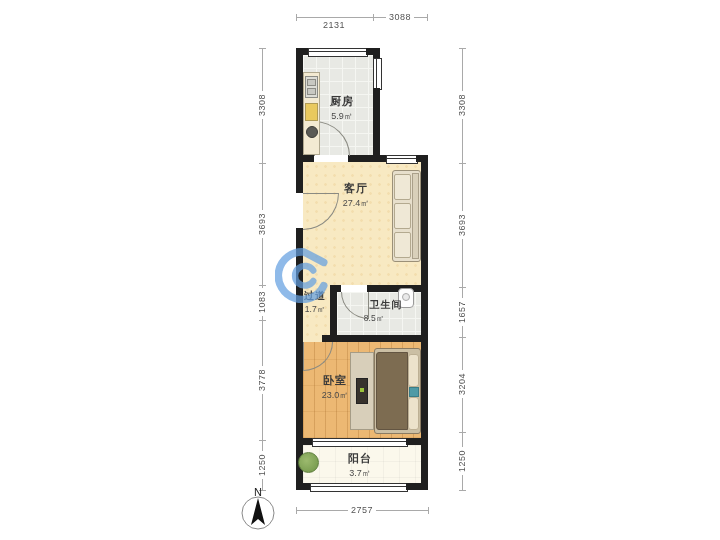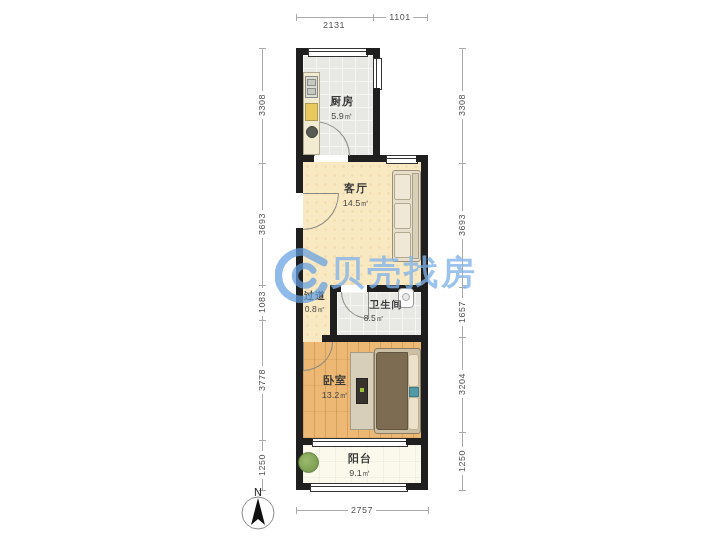--- a/index.html
+++ b/index.html
@@ -119,46 +119,46 @@
   <div class="furn" style="left:409px;top:387px;width:10px;height:10px;background:#4f9aa6;border:1px solid #3a7d88;"></div>
 
   <div class="furn" style="left:298px;top:452px;width:21px;height:21px;border-radius:50%;background:radial-gradient(circle at 40% 40%, #9cba6e, #6f9447);border:1px solid #5d7d3c;"></div>
 
   <div class="room-label" style="left:342px;top:108px;">
     <div class="room-name">厨房</div>
     <div class="room-area">5.9㎡</div>
   </div>
   <div class="room-label" style="left:356px;top:195px;">
     <div class="room-name">客厅</div>
-    <div class="room-area">14.5㎡</div>
+    <div class="room-area">27.4㎡</div>
   </div>
   <div class="room-label" style="left:315px;top:302px;">
     <div class="room-name" style="font-size:10px;">过道</div>
-    <div class="room-area" style="font-size:8.5px;">0.8㎡</div>
+    <div class="room-area" style="font-size:8.5px;">1.7㎡</div>
   </div>
   <div class="room-label" style="left:374px;top:311px;">
     <div class="room-name" style="font-size:10px;margin-left:24px;">卫生间</div>
     <div class="room-area" style="font-size:8.5px;">8.5㎡</div>
   </div>
   <div class="room-label" style="left:335px;top:387px;">
     <div class="room-name">卧室</div>
-    <div class="room-area">13.2㎡</div>
+    <div class="room-area">23.0㎡</div>
   </div>
   <div class="room-label" style="left:360px;top:465px;">
     <div class="room-name">阳台</div>
-    <div class="room-area">9.1㎡</div>
+    <div class="room-area">3.7㎡</div>
   </div>
 
   <div class="dim-line-h" style="left:296px;top:17px;width:77px;"></div>
   <div class="tick-v" style="left:296px;top:14px;"></div>
   <div class="tick-v" style="left:373px;top:14px;"></div>
   <div class="dim-line-h" style="left:373px;top:17px;width:54px;"></div>
   <div class="tick-v" style="left:427px;top:14px;"></div>
   <div class="dim-label" style="left:334px;top:25px;">2131</div>
-  <div class="dim-label" style="left:400px;top:17px;">1101</div>
+  <div class="dim-label" style="left:400px;top:17px;">3088</div>
 
   <div class="dim-line-h" style="left:296px;top:510px;width:132px;"></div>
   <div class="tick-v" style="left:296px;top:507px;"></div>
   <div class="tick-v" style="left:428px;top:507px;"></div>
   <div class="dim-label" style="left:362px;top:510px;">2757</div>
 
   <div class="dim-line-v" style="left:262px;top:48px;height:442px;"></div>
   <div class="tick-h" style="left:259px;top:48px;"></div>
   <div class="tick-h" style="left:259px;top:163px;"></div>
   <div class="tick-h" style="left:259px;top:285px;"></div>
@@ -181,21 +181,20 @@
   <div class="dim-label rot" style="left:462px;top:105px;">3308</div>
   <div class="dim-label rot" style="left:462px;top:225px;">3693</div>
   <div class="dim-label rot" style="left:462px;top:312px;">1657</div>
   <div class="dim-label rot" style="left:462px;top:384px;">3204</div>
   <div class="dim-label rot" style="left:462px;top:461px;">1250</div>
 
   <svg class="abs" style="left:275px;top:245px;z-index:9;" width="58" height="58" viewBox="0 0 100 100">
     <path d="M 84 30 L 50 12 A 41 41 0 1 0 84 70" fill="none" stroke="rgba(100,160,225,0.72)" stroke-width="13" stroke-linecap="round" stroke-linejoin="round"></path>
     <path d="M 66 44 A 17 17 0 1 0 66 62" fill="none" stroke="rgba(100,160,225,0.72)" stroke-width="11" stroke-linecap="round"></path>
   </svg>
-  <div class="wm-text" style="left:330px;top:250px;">贝壳找房</div>
 
   <div class="compass-n" style="left:258px;top:486px;">N</div>
   <svg class="abs" style="left:240px;top:495px;" width="36" height="36" viewBox="0 0 36 36">
     <circle cx="18" cy="18" r="16" fill="none" stroke="#8a8a8a" stroke-width="1"></circle>
     <polygon points="18,3 11,30 18,24 25,30" fill="#111"></polygon>
   </svg>
 
 </div>
 
 </body></html>

